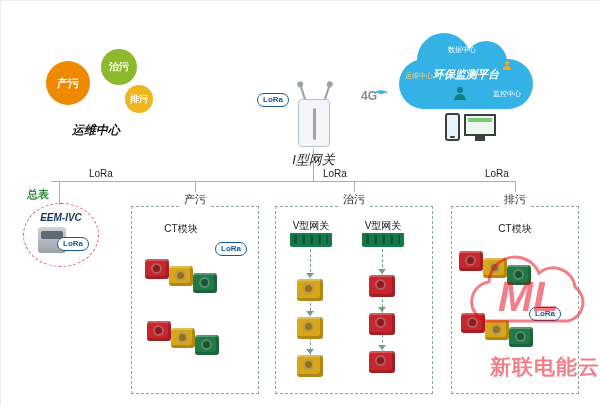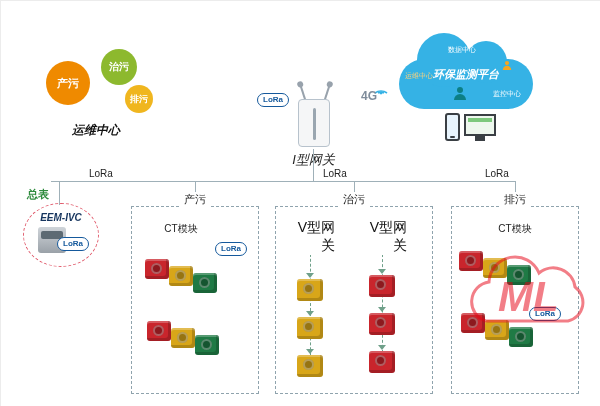--- a/index.html
+++ b/index.html
@@ -71,21 +71,21 @@
 
   
   .ct{position:absolute;width:24px;height:20px;border-radius:3px;z-index:2;
       box-shadow:inset -3px -3px 0 rgba(0,0,0,.18), inset 0 2px 0 rgba(255,255,255,.25);}
   .ct::after{content:"";position:absolute;left:6px;top:4px;width:11px;height:11px;border-radius:50%;
              background:rgba(0,0,0,.3);box-shadow:inset 0 0 0 2px rgba(255,255,255,.3);}
   .ct.red{background:#c9252c;} .ct.yellow{background:#d8a619;} .ct.green{background:#1f7a45;}
   .ct.big{width:26px;height:22px;}
 
   
-  .vgw-label{position:absolute;width:48px;text-align:right;background:#fff;font-size:14px;color:#111;z-index:3;}
+  .vgw-label{position:absolute;width:48px;text-align:center;background:#fff;font-size:10px;color:#111;z-index:3;}
   .vgw{position:absolute;width:42px;height:15px;background:#157a4a;border-radius:2px;z-index:2;}
   .vgw::before{content:"";position:absolute;left:4px;top:3px;right:4px;bottom:3px;
                background:repeating-linear-gradient(90deg,rgba(0,0,0,.28) 0 3px,transparent 3px 8px);}
   .dash-v{position:absolute;border-left:1px dashed #6fa08a;z-index:1;}
   .arrow-down{position:absolute;width:0;height:0;border-left:4px solid transparent;border-right:4px solid transparent;
               border-top:5px solid #6fa08a;z-index:1;}
 
   
   .watermark{position:absolute;z-index:30;opacity:.5;pointer-events:none;}
   .wm-text{left:489px;top:352px;width:110px;font-size:21px;font-weight:bold;color:#e60012;letter-spacing:1px;z-index:30;}
@@ -207,14 +207,15 @@
     <div class="ct yellow" style="left:484px;top:319px;"></div>
     <div class="ct green" style="left:508px;top:326px;"></div>
   </div>
 
   <div class="watermark" style="left:455px;top:242px;">
     <svg width="140" height="100" viewBox="0 0 140 100">
       <path d="M30,78 a20,20 0 0 1 3,-39 a26,26 0 0 1 50,-9 a22,22 0 0 1 36,14 a19,19 0 0 1 -7,34 z" fill="none" stroke="#e60012" stroke-width="3"></path>
       <text x="42" y="68" font-size="42" font-style="italic" font-weight="bold" fill="#e60012">ML</text>
     </svg>
   </div>
+  <div class="abs wm-text watermark">新联电能云</div>
 
 </div>
 
 </body></html>

